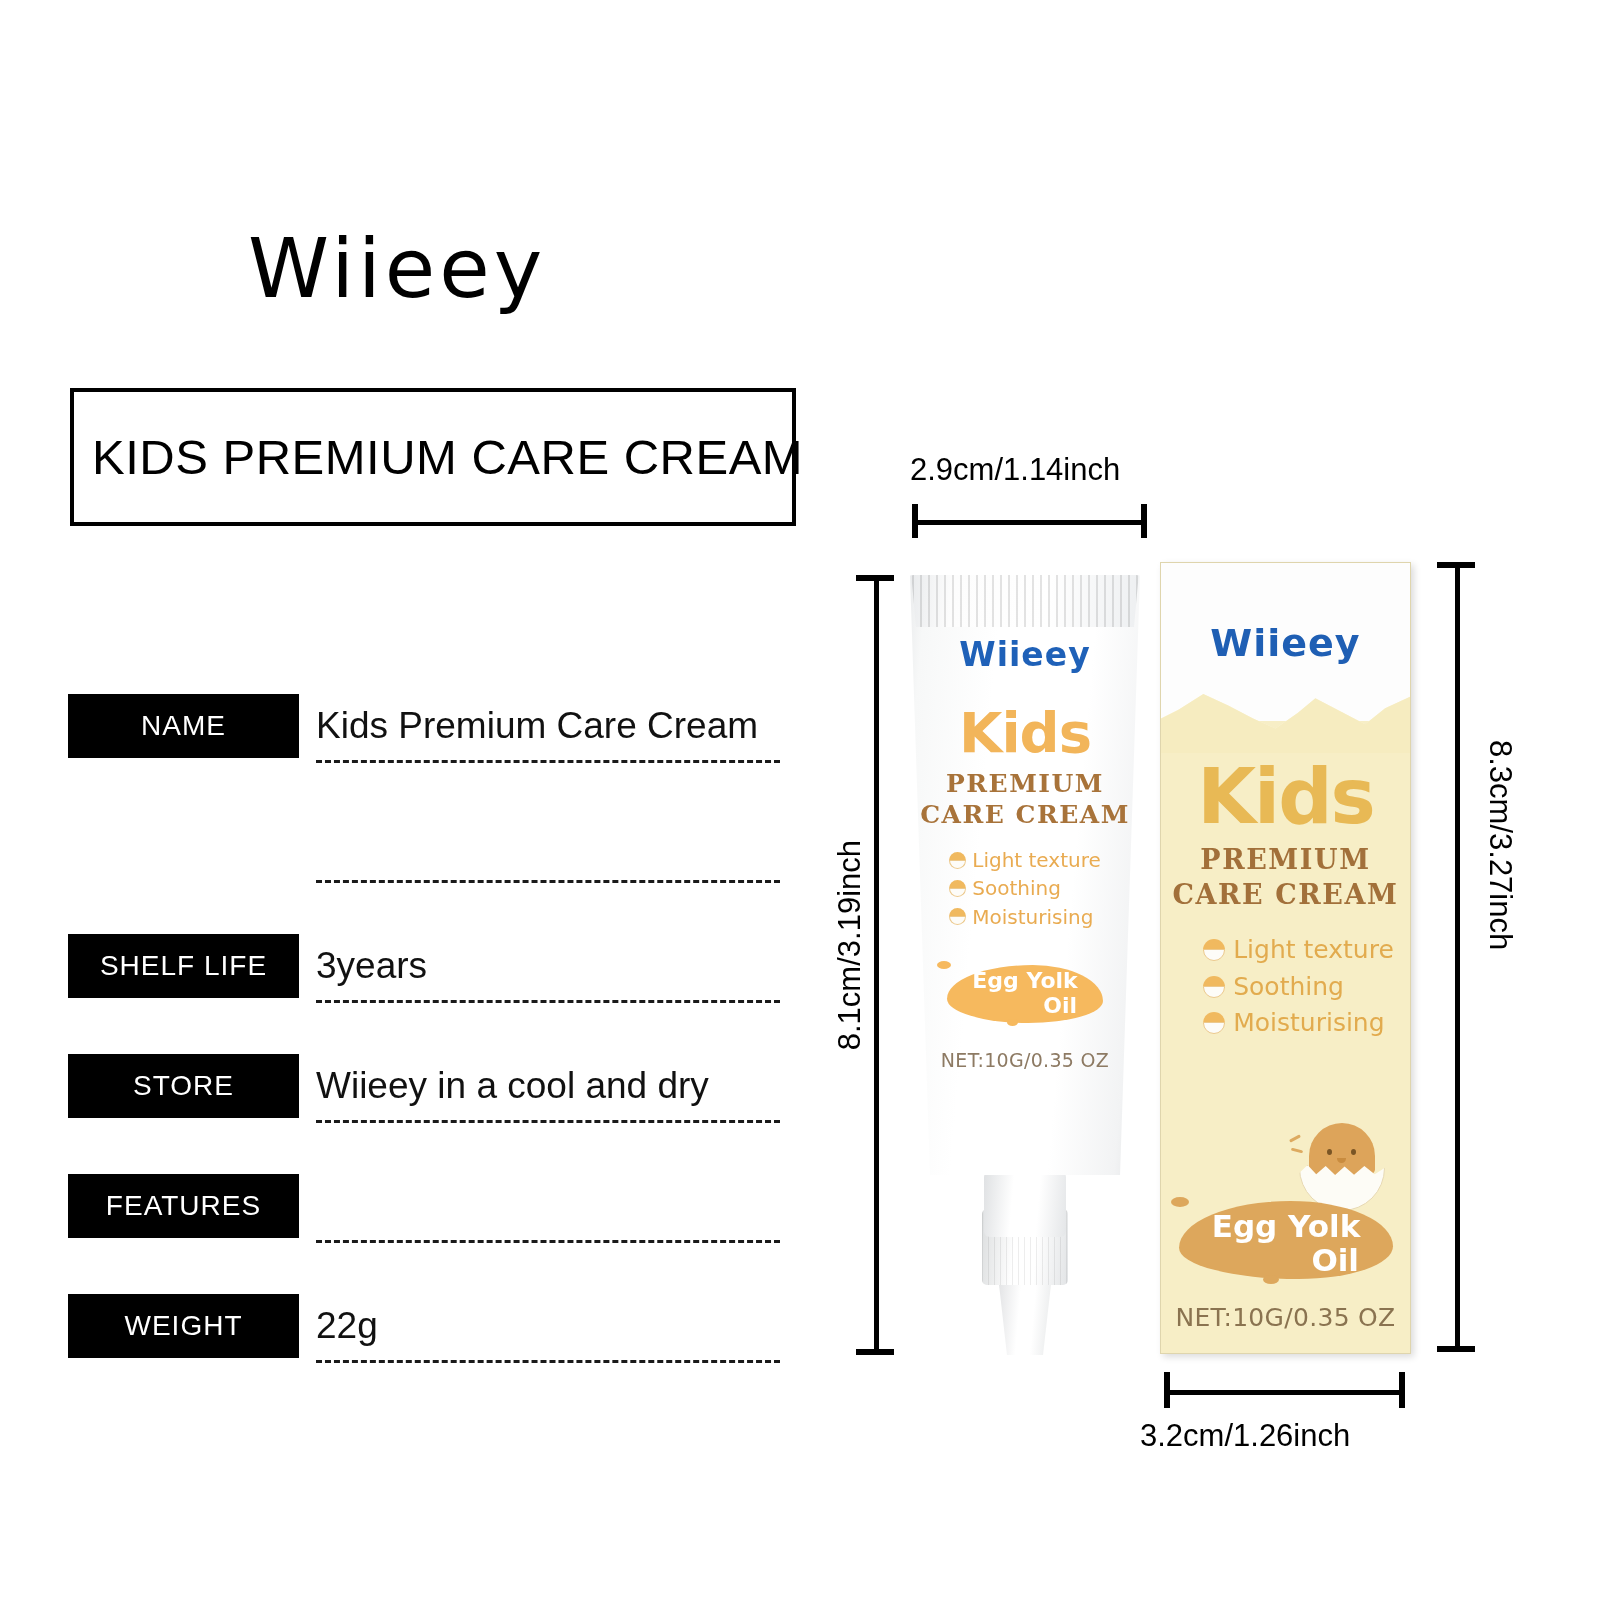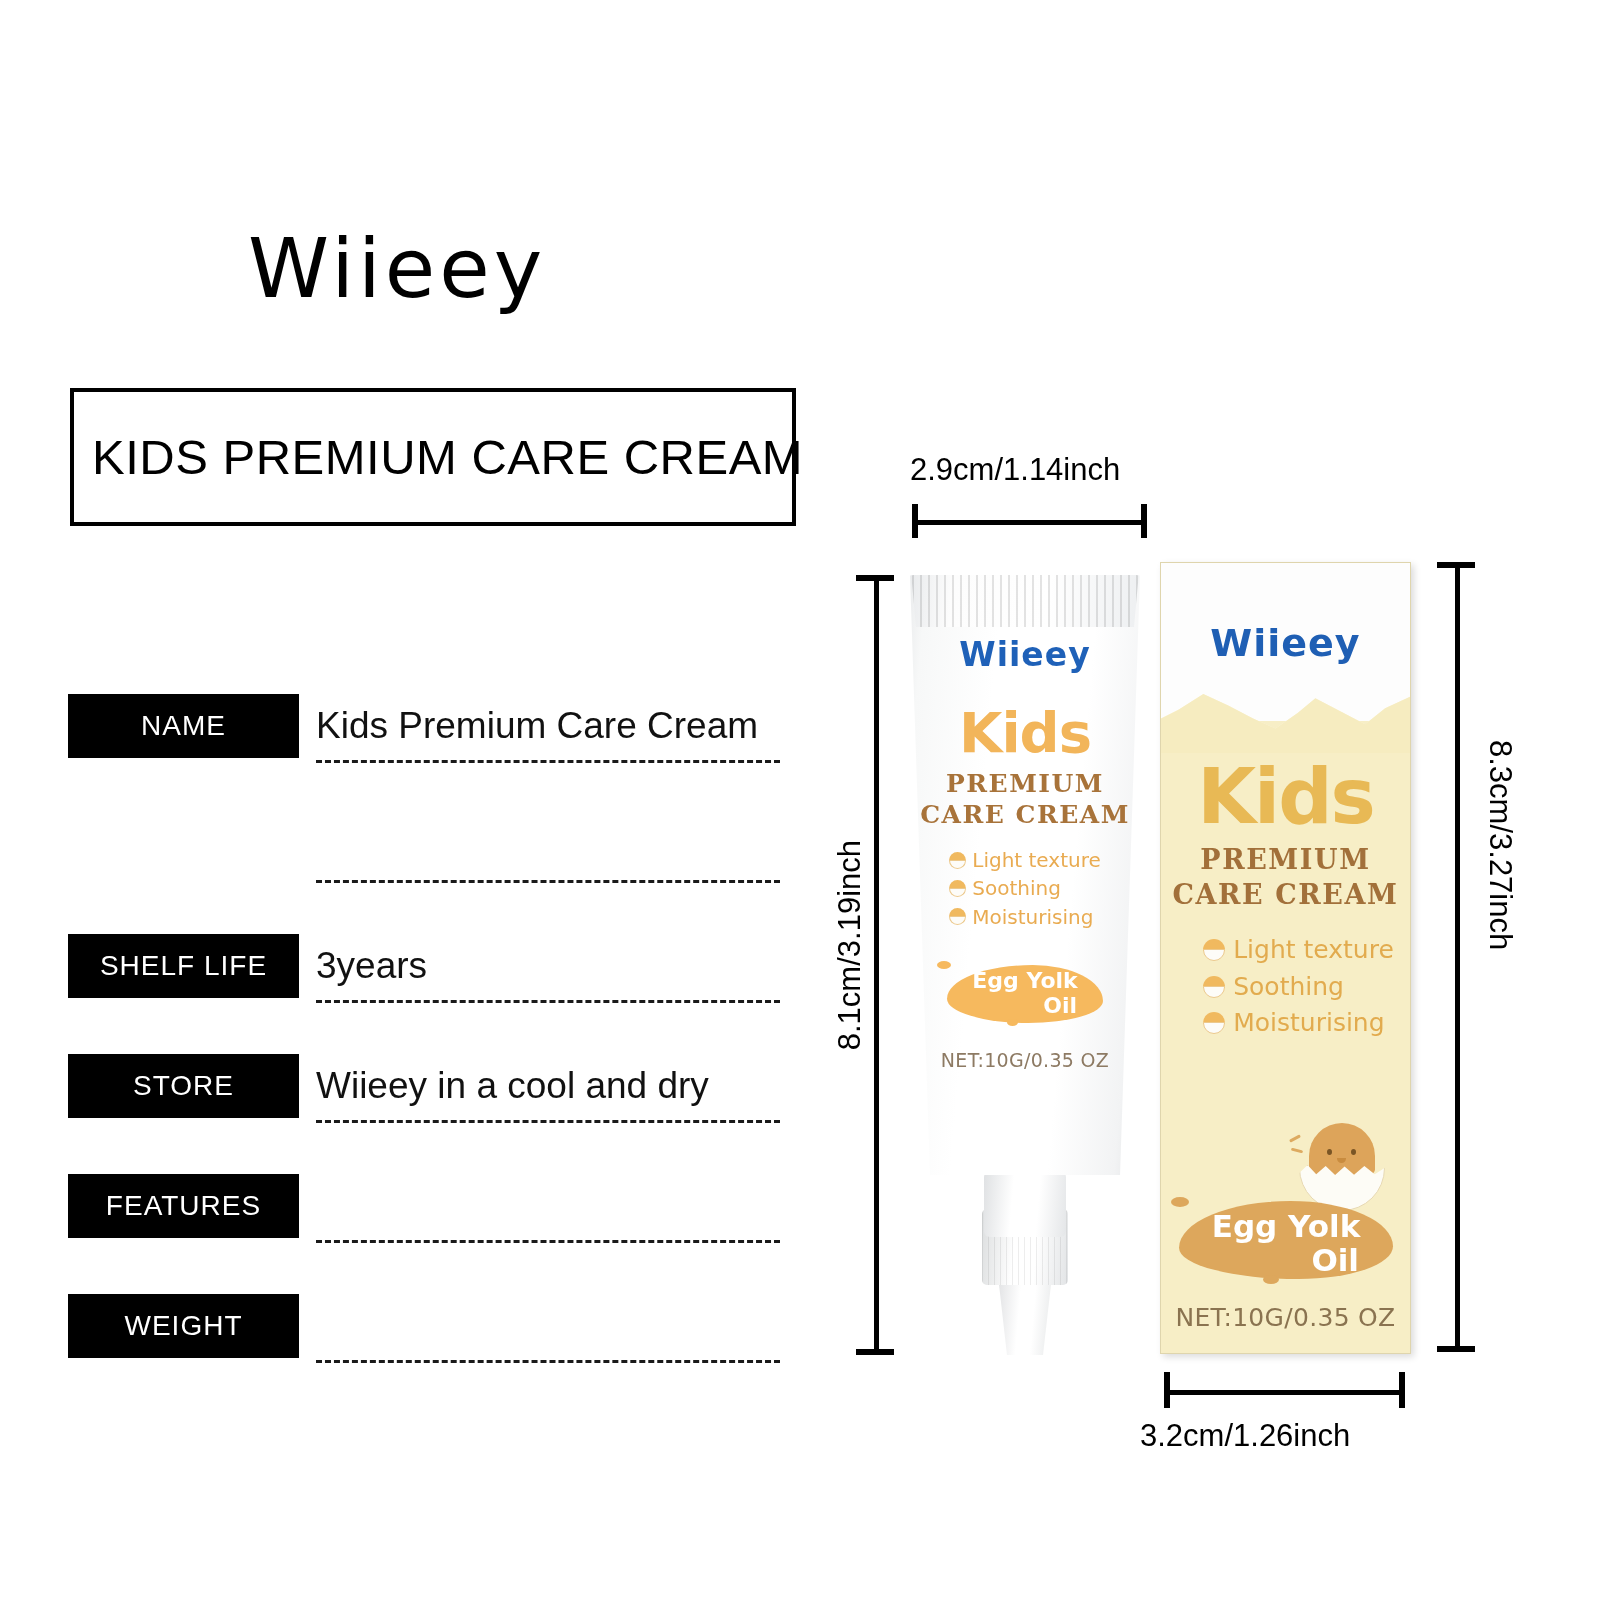--- a/index.html
+++ b/index.html
@@ -280,20 +280,21 @@
       <div class="spec-rule"></div>
     </div>
 
     <div class="spec-row">
       <div class="spec-key">FEATURES</div>
       <div class="spec-rule"></div>
     </div>
 
     <div class="spec-row">
       <div class="spec-key">WEIGHT</div>
+      <div class="spec-val">22g</div>
       <div class="spec-rule"></div>
     </div>
 
   </div>
 
   <div class="product-area">
 
     <div class="dim-text" style="left:100px;top:12px;">2.9cm/1.14inch</div>
     <div class="dim-line-h" style="left:102px;top:80px;width:235px;"></div>
     <div class="dim-cap-v" style="left:102px;top:64px;height:34px;"></div>

